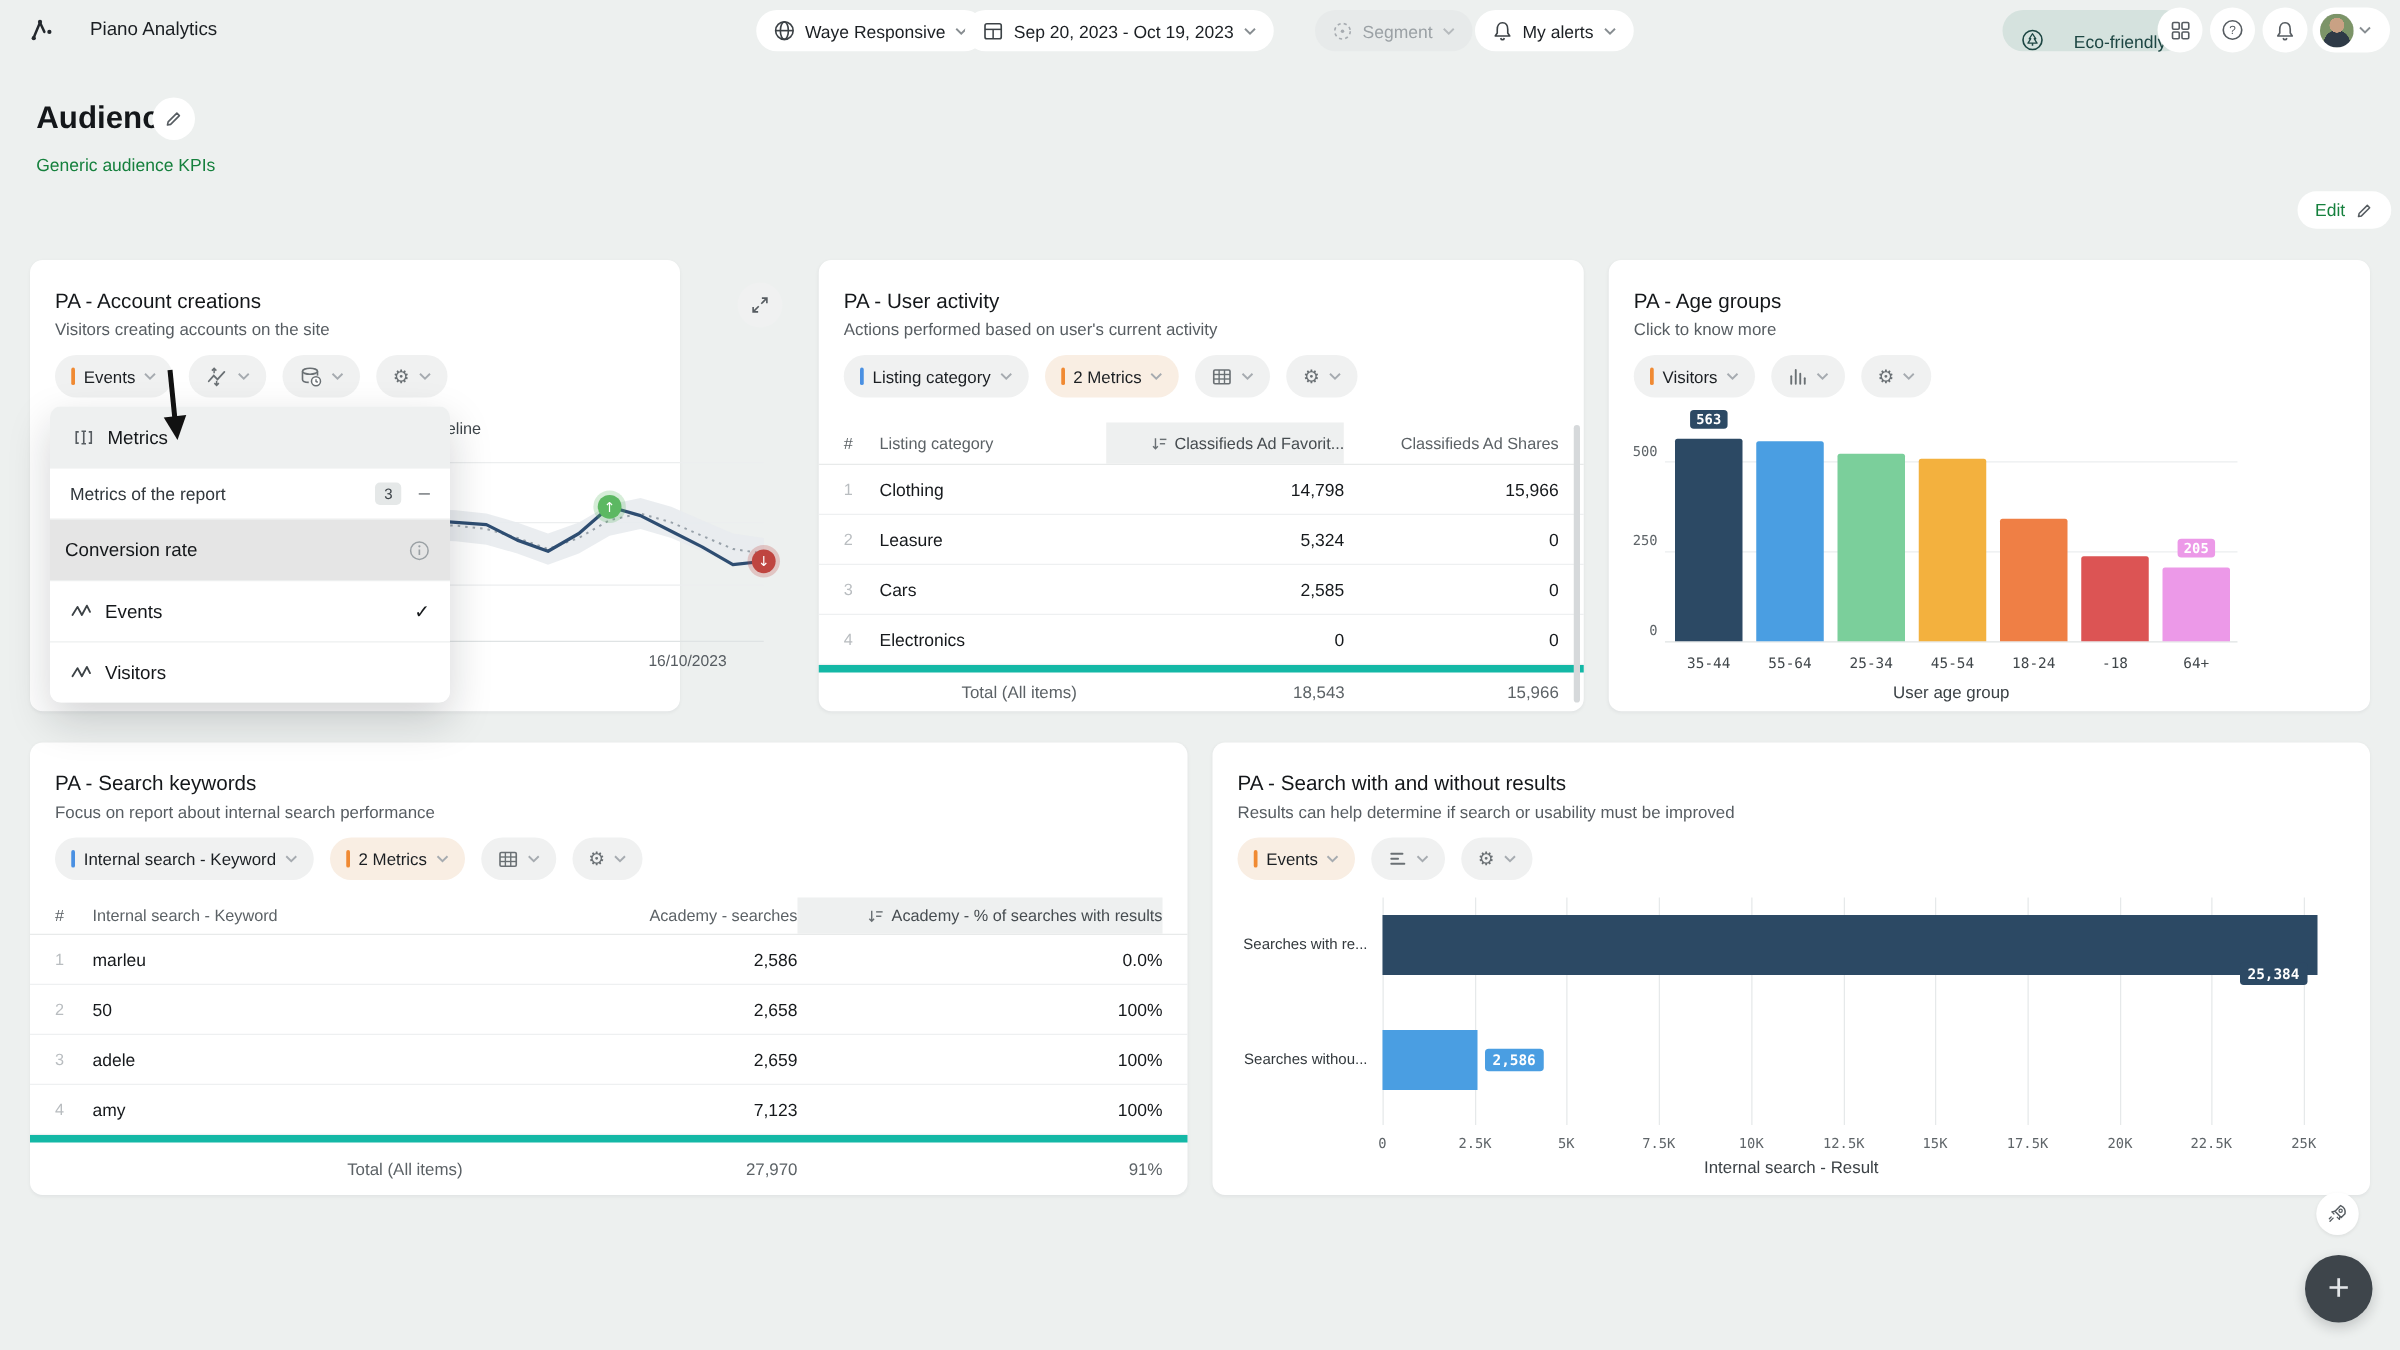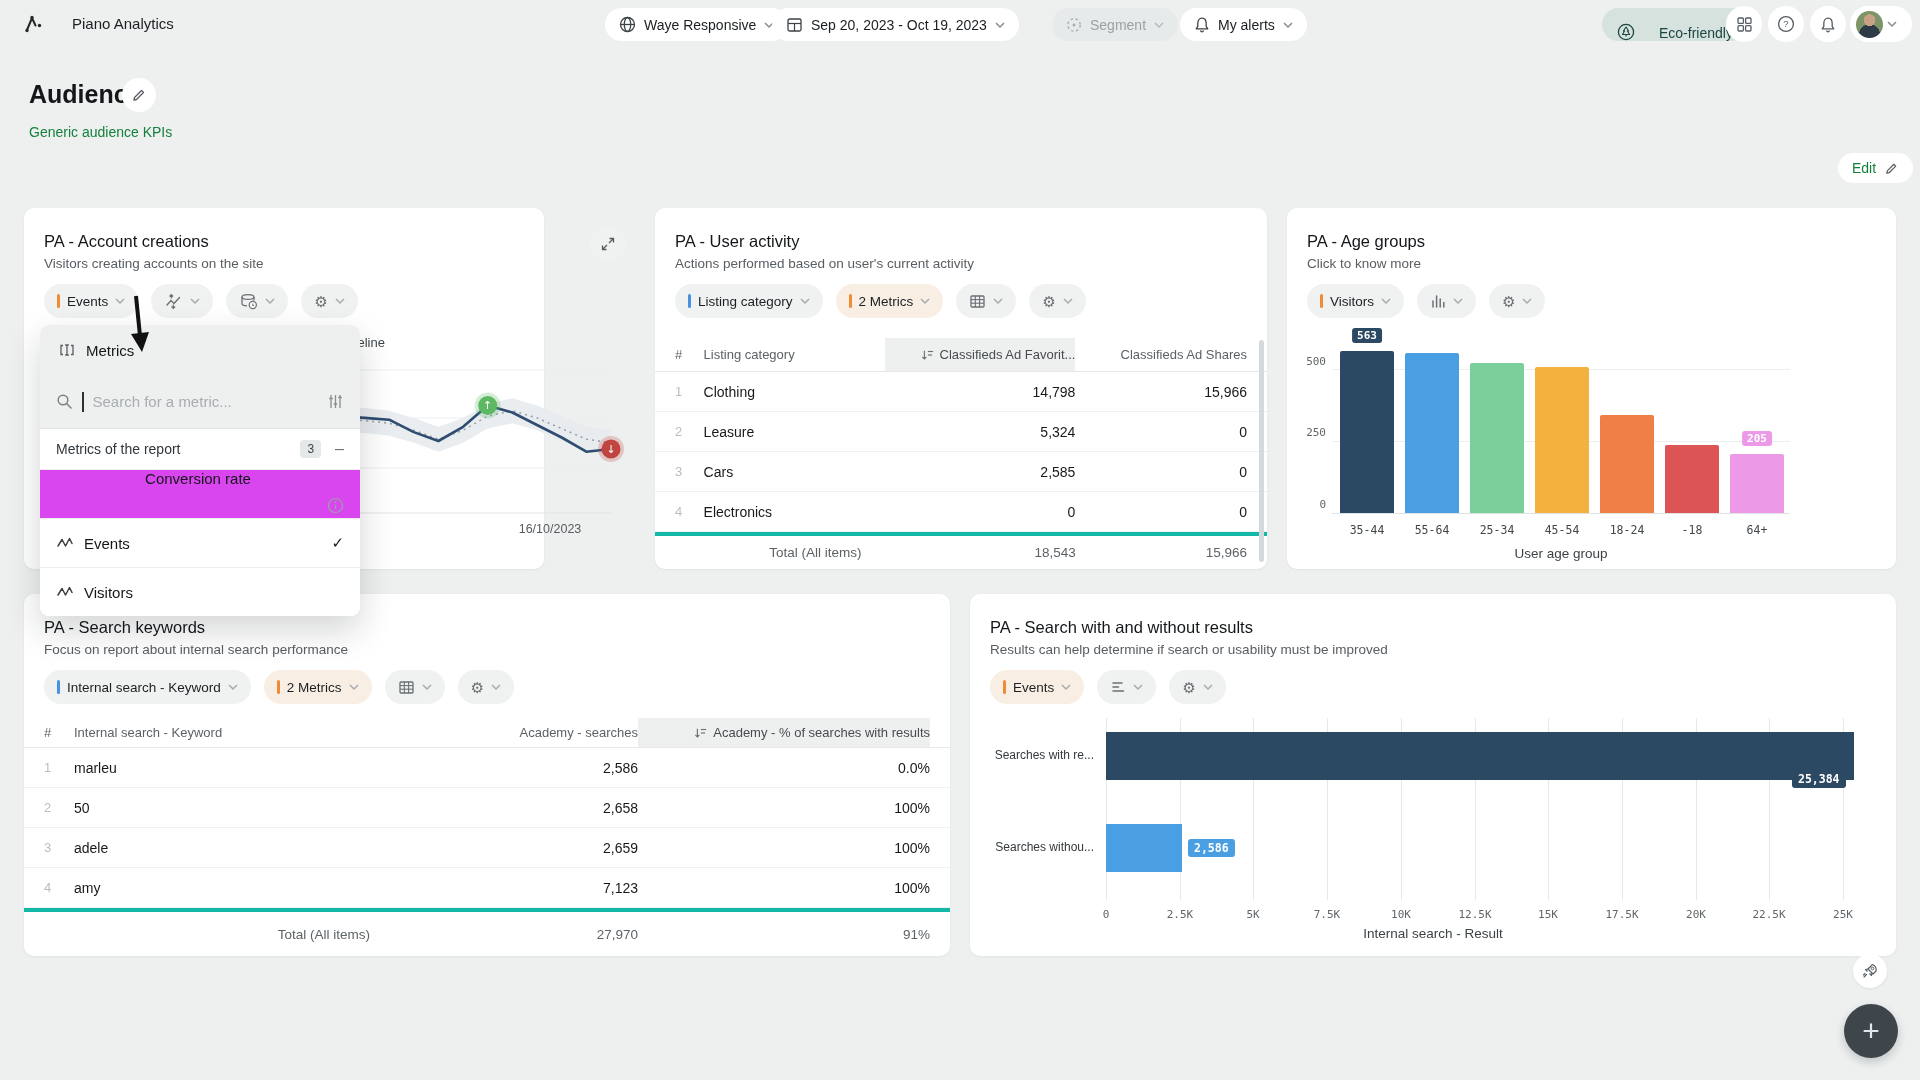--- a/index.html
+++ b/index.html
@@ -66,34 +66,34 @@
   .dd-search { height:54px; display:flex; align-items:center; gap:9px; padding:0 16px; border-bottom:1px solid #e1e4e4; }
   .caret { width:1.5px; height:20px; background:#2b3033; }
   .dd-search input { flex:1; border:none; outline:none; background:transparent; font-size:15px; color:#14171a;
                      font-family:"Liberation Sans", sans-serif; min-width:0; }
   .dd-search input::placeholder { color:#a7adb1; }
   .dd-section { height:40px; display:flex; align-items:center; padding:0 16px; font-size:14px; color:#30363b; background:#fff; }
   .dd-count { margin-left:auto; background:#e5e8e8; border-radius:4px; font-size:12px; padding:2px 7px; color:#3c4247; }
   .dd-collapse { margin-left:14px; color:#6a7074; font-size:16px; }
   .dd-item { height:49px; display:flex; align-items:center; gap:10px; padding:0 16px; font-size:15px; color:#14171a;
              border-top:1px solid #edefef; background:#fff; }
-  .dd-item.shaded { background:#d946ef; padding-left:12px;flex-direction:column; }
+  .dd-item.shaded { background:#e5e5e5; padding-left:12px; }
   .check { margin-left:auto; font-size:15px; color:#16191c; }
   .dd-info { margin-left:auto; }
 
   
   .annot { position:absolute; left:118px; top:288px; z-index:40; }
 
   
   .thead { position:absolute; left:0; top:130px; width:100%; height:34px; display:flex; align-items:center;
            padding:0 20px; border-bottom:1px solid #e8eaea; font-size:13px; color:#5c6266; }
   #w4 .thead { top:124px; height:30px; }
   .trow { position:absolute; left:0; width:100%; height:40px; display:flex; align-items:center; padding:0 20px;
           border-bottom:1px solid #eef0f1; font-size:14px; color:#16191c; }
-  .trow.total { border-bottom:none; border-top:4px solid #14b8a6; color:#5c6266; font-size:13.5px; }
+  .trow.total { border-bottom:none; border-top:6px solid #14b8a6; color:#5c6266; font-size:13.5px; }
   .rownum { color:#b9bdc0; font-size:13px; }
   .num { text-align:right; }
   .tot-label { text-align:right; padding-right:24px; }
   .hsort { display:flex; justify-content:flex-end; align-items:center; gap:6px; }
   .sorted-bg { background:#eef0f0; height:100%; }
   .w2-c1{width:30px} .w2-c2{width:190px} .w2-c3{width:200px} .w2-c4{width:180px}
   .w4-c1{width:30px} .w4-c2{width:320px} .w4-c3{width:244px} .w4-c4{width:292px}
   .vscroll { position:absolute; right:3px; top:132px; width:5px; height:222px; background:#d6d9db; border-radius:3px; }
 
   
@@ -600,36 +600,20 @@
     <div class="dd-header">
       <svg width="18" height="18" viewBox="0 0 18 18">
           <path d="M5 4.5 L3 4.5 L3 13.5 L5 13.5" fill="none" stroke="#565c61" stroke-width="1.3"></path>
           <path d="M13 4.5 L15 4.5 L15 13.5 L13 13.5" fill="none" stroke="#565c61" stroke-width="1.3"></path>
           <line x1="9" y1="4" x2="9" y2="14" stroke="#565c61" stroke-width="1.3"></line>
           <line x1="7.2" y1="4" x2="10.8" y2="4" stroke="#565c61" stroke-width="1.3"></line>
           <line x1="7.2" y1="14" x2="10.8" y2="14" stroke="#565c61" stroke-width="1.3"></line>
         </svg>
       <span>Metrics</span>
     </div>
-    <div class="dd-search">
-      <svg width="17" height="17" viewBox="0 0 17 17">
-          <circle cx="7" cy="7" r="4.8" fill="none" stroke="#7b8185" stroke-width="1.5"></circle>
-          <line x1="10.8" y1="10.8" x2="15" y2="15" stroke="#7b8185" stroke-width="1.5" stroke-linecap="round"></line>
-        </svg>
-      <span class="caret"></span>
-      <input placeholder="Search for a metric..." style="">
-      <svg width="17" height="17" viewBox="0 0 17 17">
-          <line x1="4" y1="2" x2="4" y2="15" stroke="#878d91" stroke-width="1.3"></line>
-          <line x1="8.5" y1="2" x2="8.5" y2="15" stroke="#878d91" stroke-width="1.3"></line>
-          <line x1="13" y1="2" x2="13" y2="15" stroke="#878d91" stroke-width="1.3"></line>
-          <line x1="2.2" y1="5.5" x2="5.8" y2="5.5" stroke="#878d91" stroke-width="1.3"></line>
-          <line x1="6.7" y1="11" x2="10.3" y2="11" stroke="#878d91" stroke-width="1.3"></line>
-          <line x1="11.2" y1="4.5" x2="14.8" y2="4.5" stroke="#878d91" stroke-width="1.3"></line>
-        </svg>
-    </div>
   </div>
   <div class="dd-section">
     <span>Metrics of the report</span>
     <span class="dd-count">3</span>
     <span class="dd-collapse">–</span>
   </div>
   <div class="dd-item shaded">
     <span>Conversion rate</span>
     <svg class="dd-info" width="17" height="17" viewBox="0 0 17 17">
         <circle cx="8.5" cy="8.5" r="7" fill="none" stroke="#9aa0a4" stroke-width="1.2"></circle>

